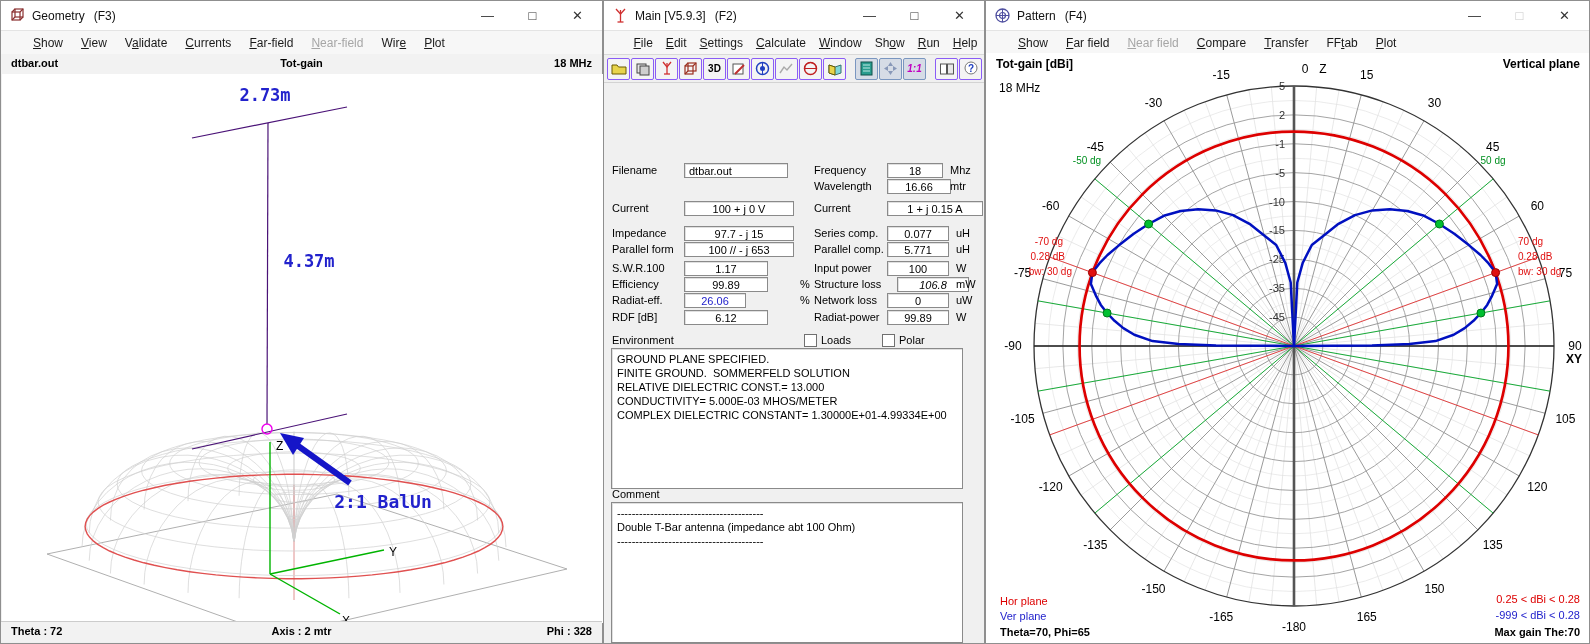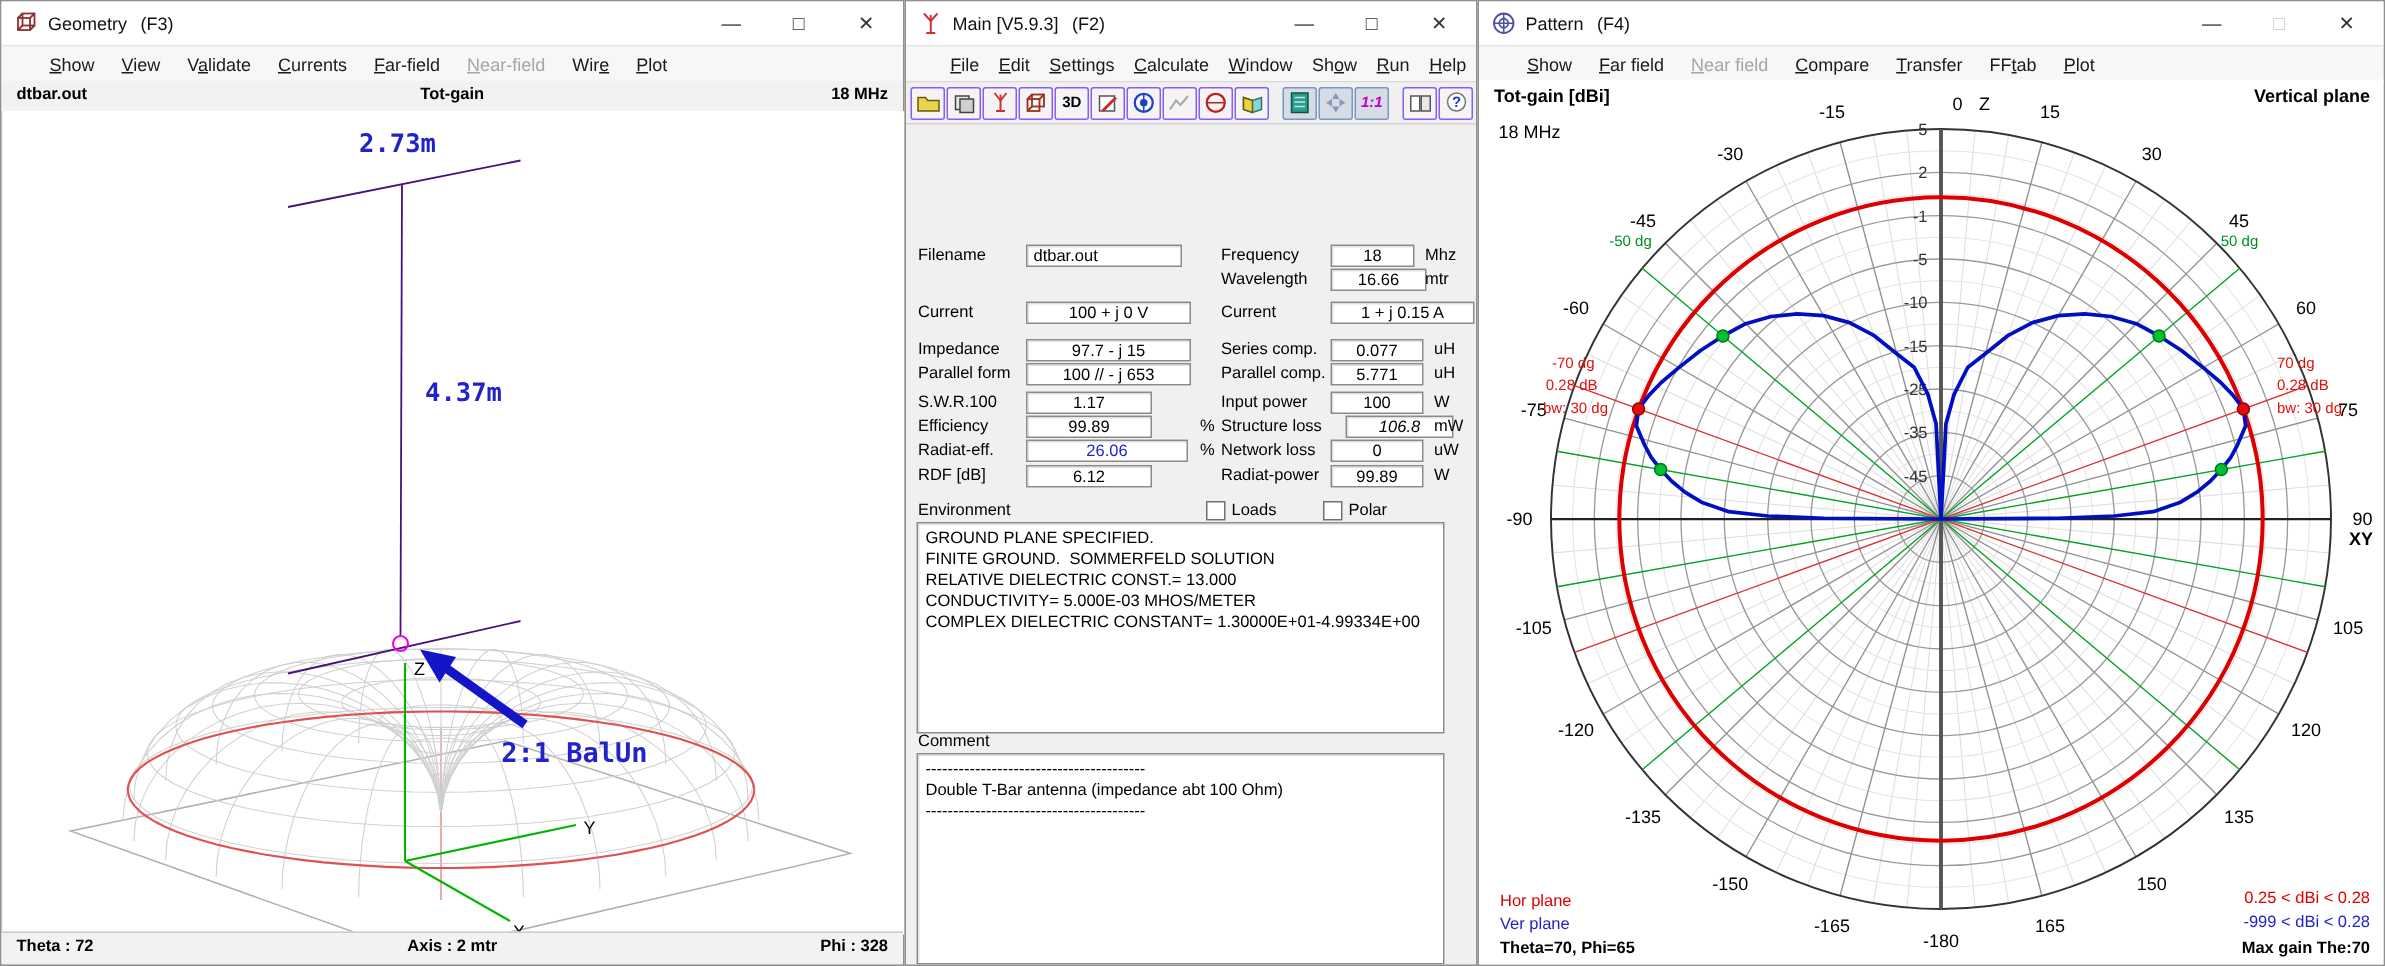--- a/index.html
+++ b/index.html
@@ -329,21 +329,21 @@
         <div class="flabel" style="left: 210px; top: 183px;">Input power</div>
         <div class="fbox" style="left: 283px; top: 182px; width: 62px;">100</div>
         <div class="funit" style="left: 352px; top: 183px;">W</div>
         <div class="flabel" style="left: 8px; top: 199px;">Efficiency</div>
         <div class="fbox" style="left: 80px; top: 198px; width: 84px;">99.89</div>
         <div class="funit" style="left: 196px; top: 199px;">%</div>
         <div class="flabel" style="left: 210px; top: 199px;">Structure loss</div>
         <div class="fbox" style="left: 293px; top: 198px; width: 72px; font-style: italic;">106.8</div>
         <div class="funit" style="left: 352px; top: 199px;">mW</div>
         <div class="flabel" style="left: 8px; top: 215px;">Radiat-eff.</div>
-        <div class="fbox blue" style="left: 80px; top: 214px; width: 108px;">26.06</div>
+        <div class="fbox blue" style="left: 80px; top: 214px; width: 62px;">26.06</div>
         <div class="funit" style="left: 196px; top: 215px;">%</div>
         <div class="flabel" style="left: 210px; top: 215px;">Network loss</div>
         <div class="fbox" style="left: 283px; top: 214px; width: 62px;">0</div>
         <div class="funit" style="left: 352px; top: 215px;">uW</div>
         <div class="flabel" style="left: 8px; top: 232px;">RDF [dB]</div>
         <div class="fbox" style="left: 80px; top: 231px; width: 84px;">6.12</div>
         <div class="flabel" style="left: 210px; top: 232px;">Radiat-power</div>
         <div class="fbox" style="left: 283px; top: 231px; width: 62px;">99.89</div>
         <div class="funit" style="left: 352px; top: 232px;">W</div>
       </div>

